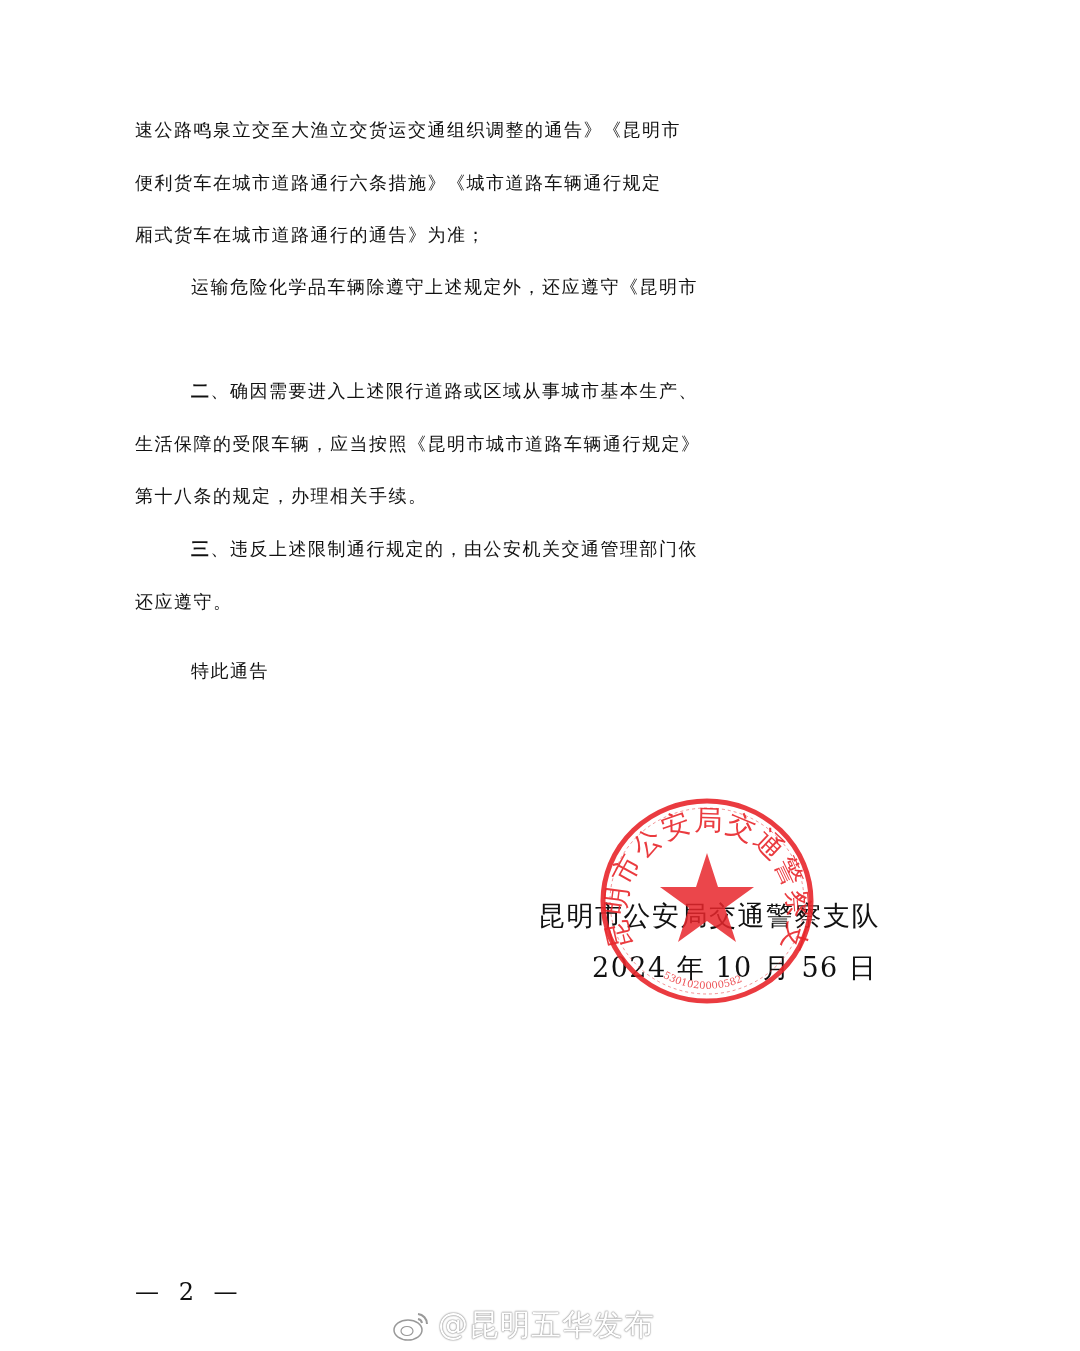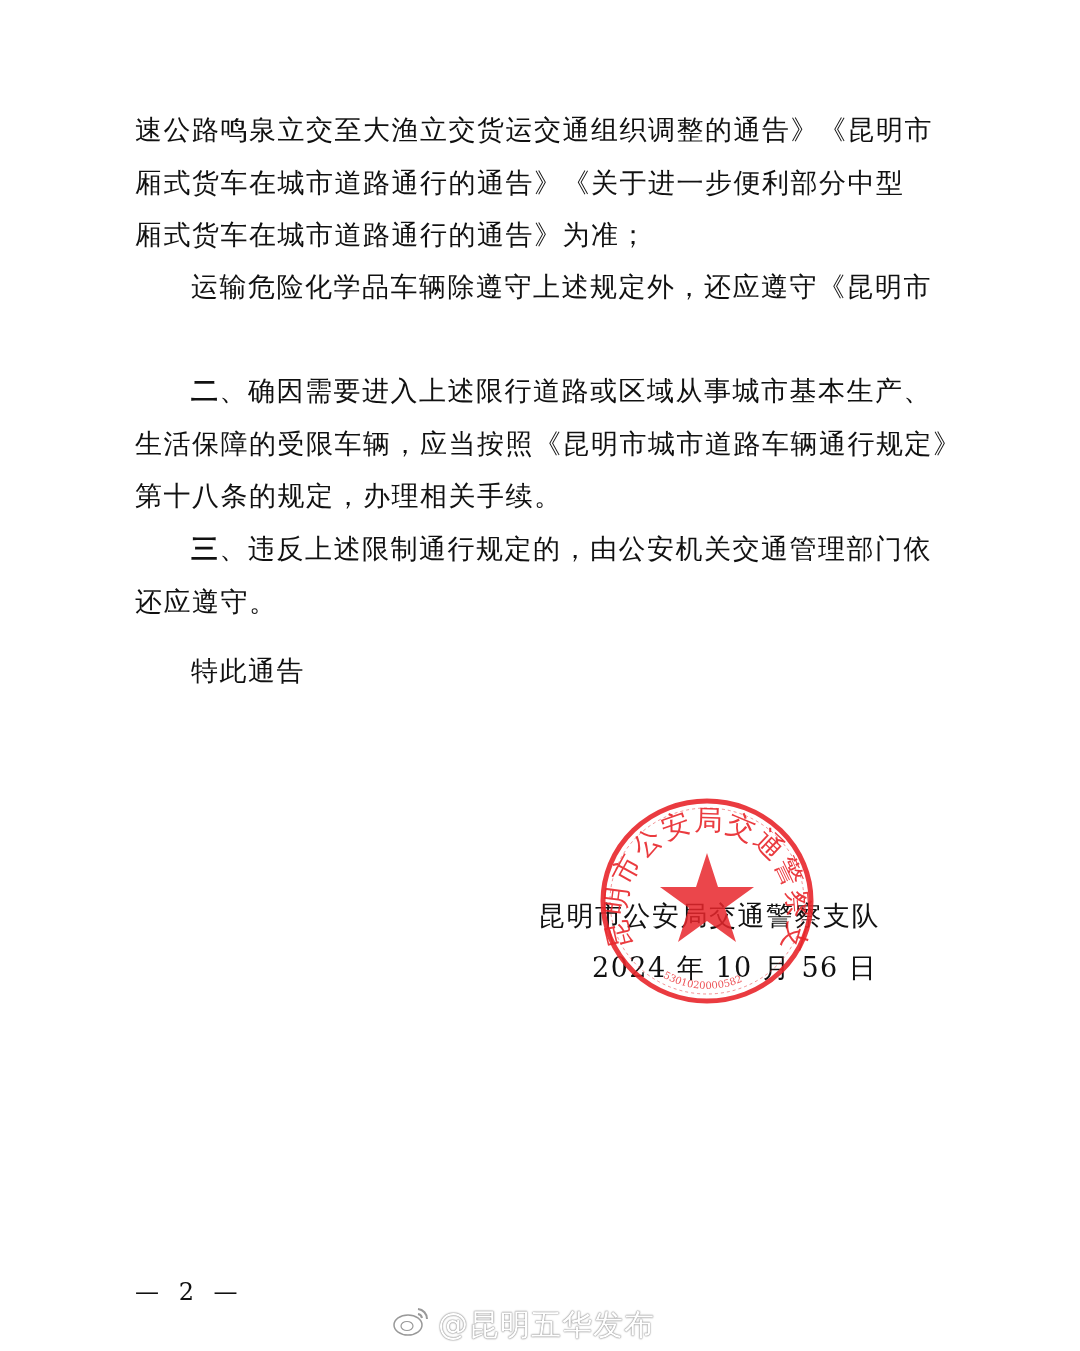--- a/index.html
+++ b/index.html
@@ -5,42 +5,42 @@
     html, body { margin: 0; padding: 0; }
     body {
       width: 1080px; height: 1351px; background: #ffffff;
       position: relative; overflow: hidden;
       font-family: "DejaVu Serif", "Liberation Serif", serif;
       color: #111111;
     }
     .page { position: absolute; left: 0; top: 0; width: 1080px; height: 1351px; }
     .line {
       position: absolute; left: 135px; width: 810px;
-      font-size: 27px; line-height: 40px; white-space: nowrap;
+      font-size: 18px; line-height: 40px; white-space: nowrap;
       letter-spacing: 1.5px;
     }
     .indent { left: 191px; width: 754px; }
     .bold { font-weight: bold; }
     .sig { position: absolute; font-size: 27px; line-height: 40px; white-space: nowrap; letter-spacing: 1.5px; z-index: 2; }
     .seal { position: absolute; left: 596px; top: 795px; width: 222px; height: 212px; z-index: 3; pointer-events: none; }
     .pagenum { position: absolute; left: 135px; top: 1278px; font-size: 24px; letter-spacing: 6px; }
     .watermark {
       position: absolute; left: 392px; top: 1305px; font-size: 30px;
       color: #ffffff; font-family: "DejaVu Sans", "Liberation Sans", sans-serif;
       text-shadow: 0 0 2px #888, 0 0 1px #666; letter-spacing: 1px;
-      display: flex; gap: 8px;
+      display: flex; align-items: center; gap: 8px;
     }
   </style>
 </head>
 <body>
 
 <div class="page">
 
   <div class="line" style="top:110px">速公路鸣泉立交至大渔立交货运交通组织调整的通告》《昆明市</div>
-  <div class="line" style="top:163px">厢式货车在城市道路通行的通告》《关于进一步便利部分中型</div>
+  <div class="line" style="top:163px">便利货车在城市道路通行六条措施》《城市道路车辆通行规定</div>
   <div class="line indent" style="top:267px">运输危险化学品车辆除遵守上述规定外，还应遵守《昆明市</div>
 
   <div class="line" style="top:215px">厢式货车在城市道路通行的通告》为准；</div>
 
   <div class="line" style="top:424px">生活保障的受限车辆，应当按照《昆明市城市道路车辆通行规定》</div>
   <div class="line indent" style="top:371px">
     <span class="bold">二</span><span>、确因需要进入上述限行道路或区域从事城市基本生产、</span>
   </div>
   <div class="line" style="top:476px">第十八条的规定，办理相关手续。</div>
 

